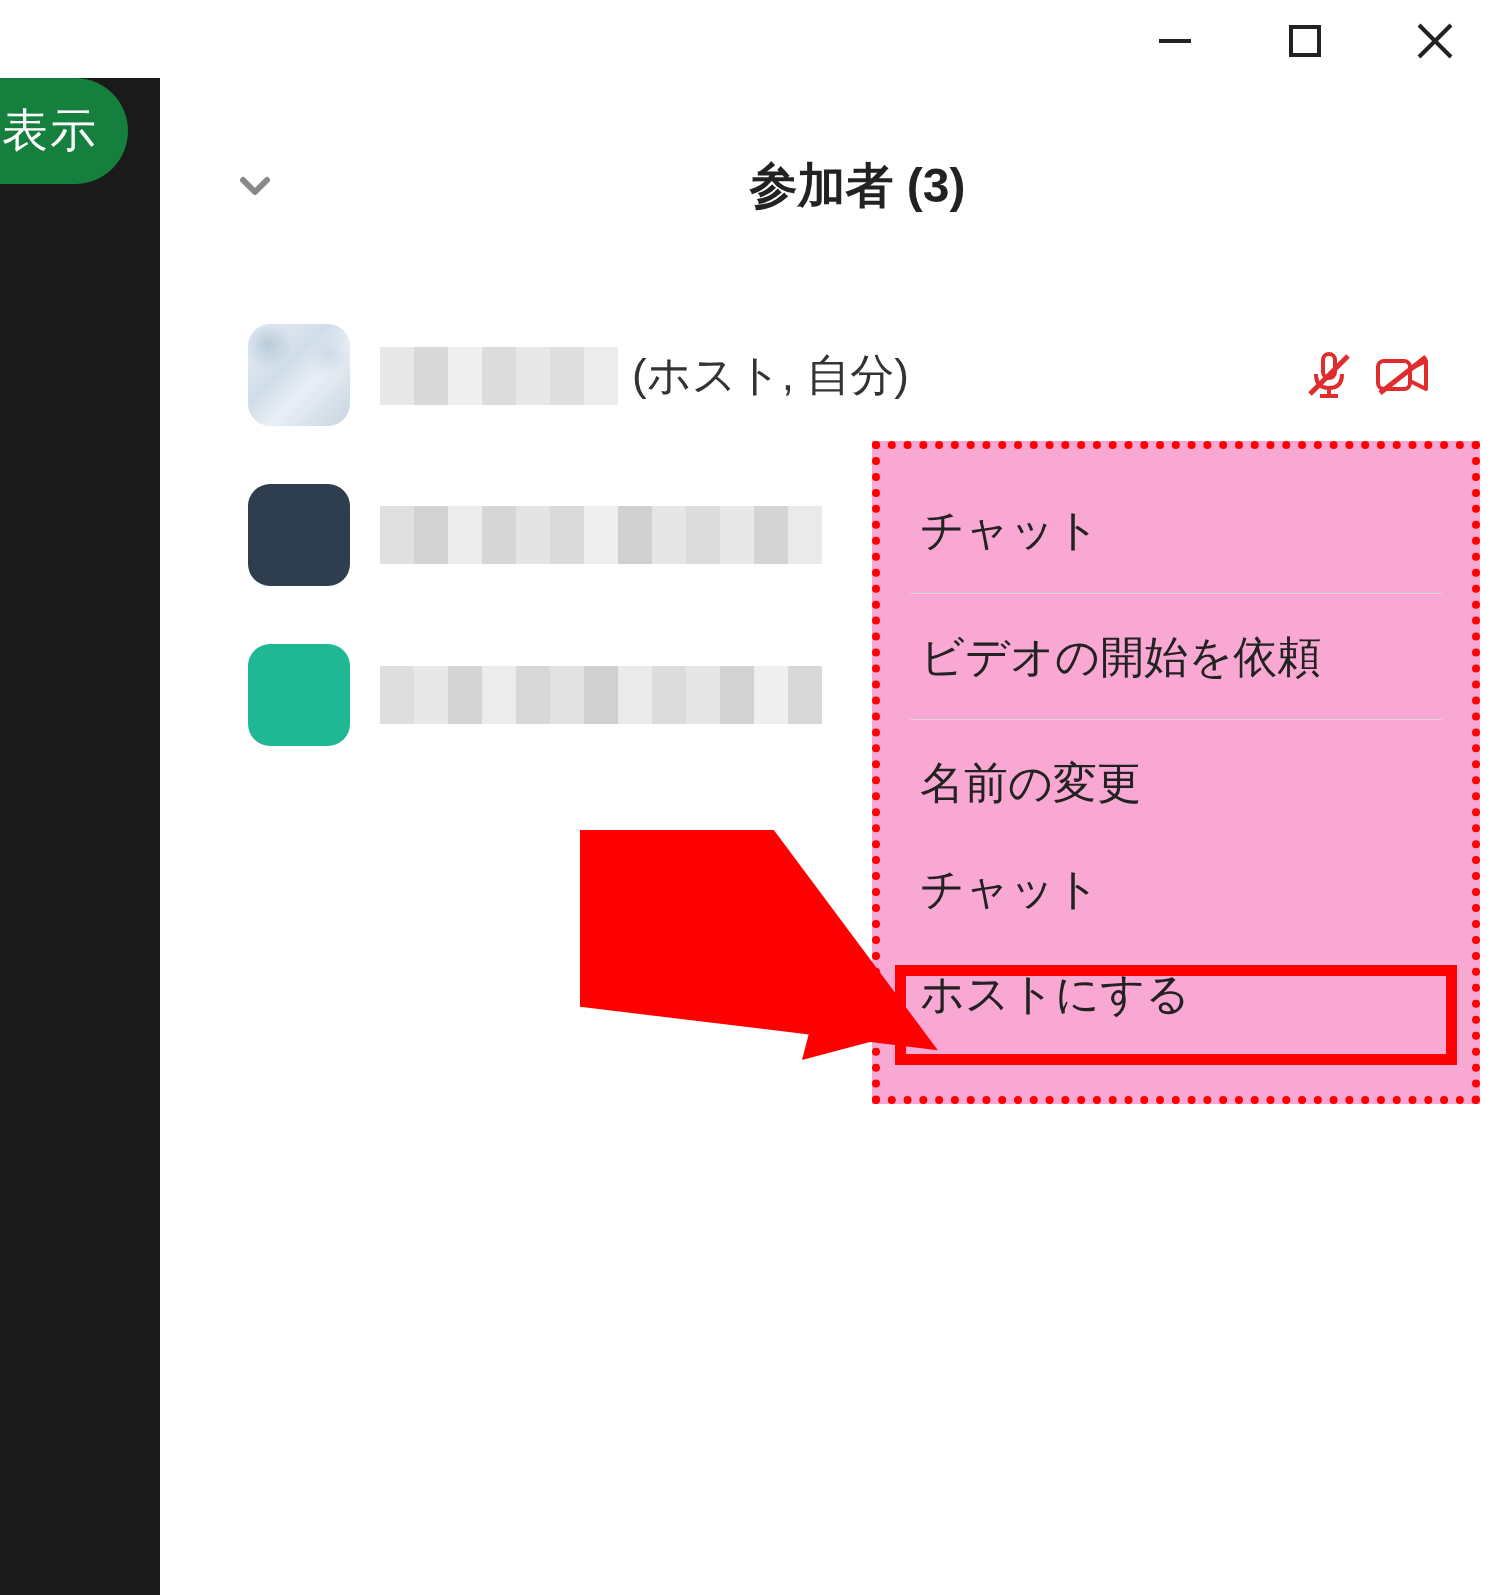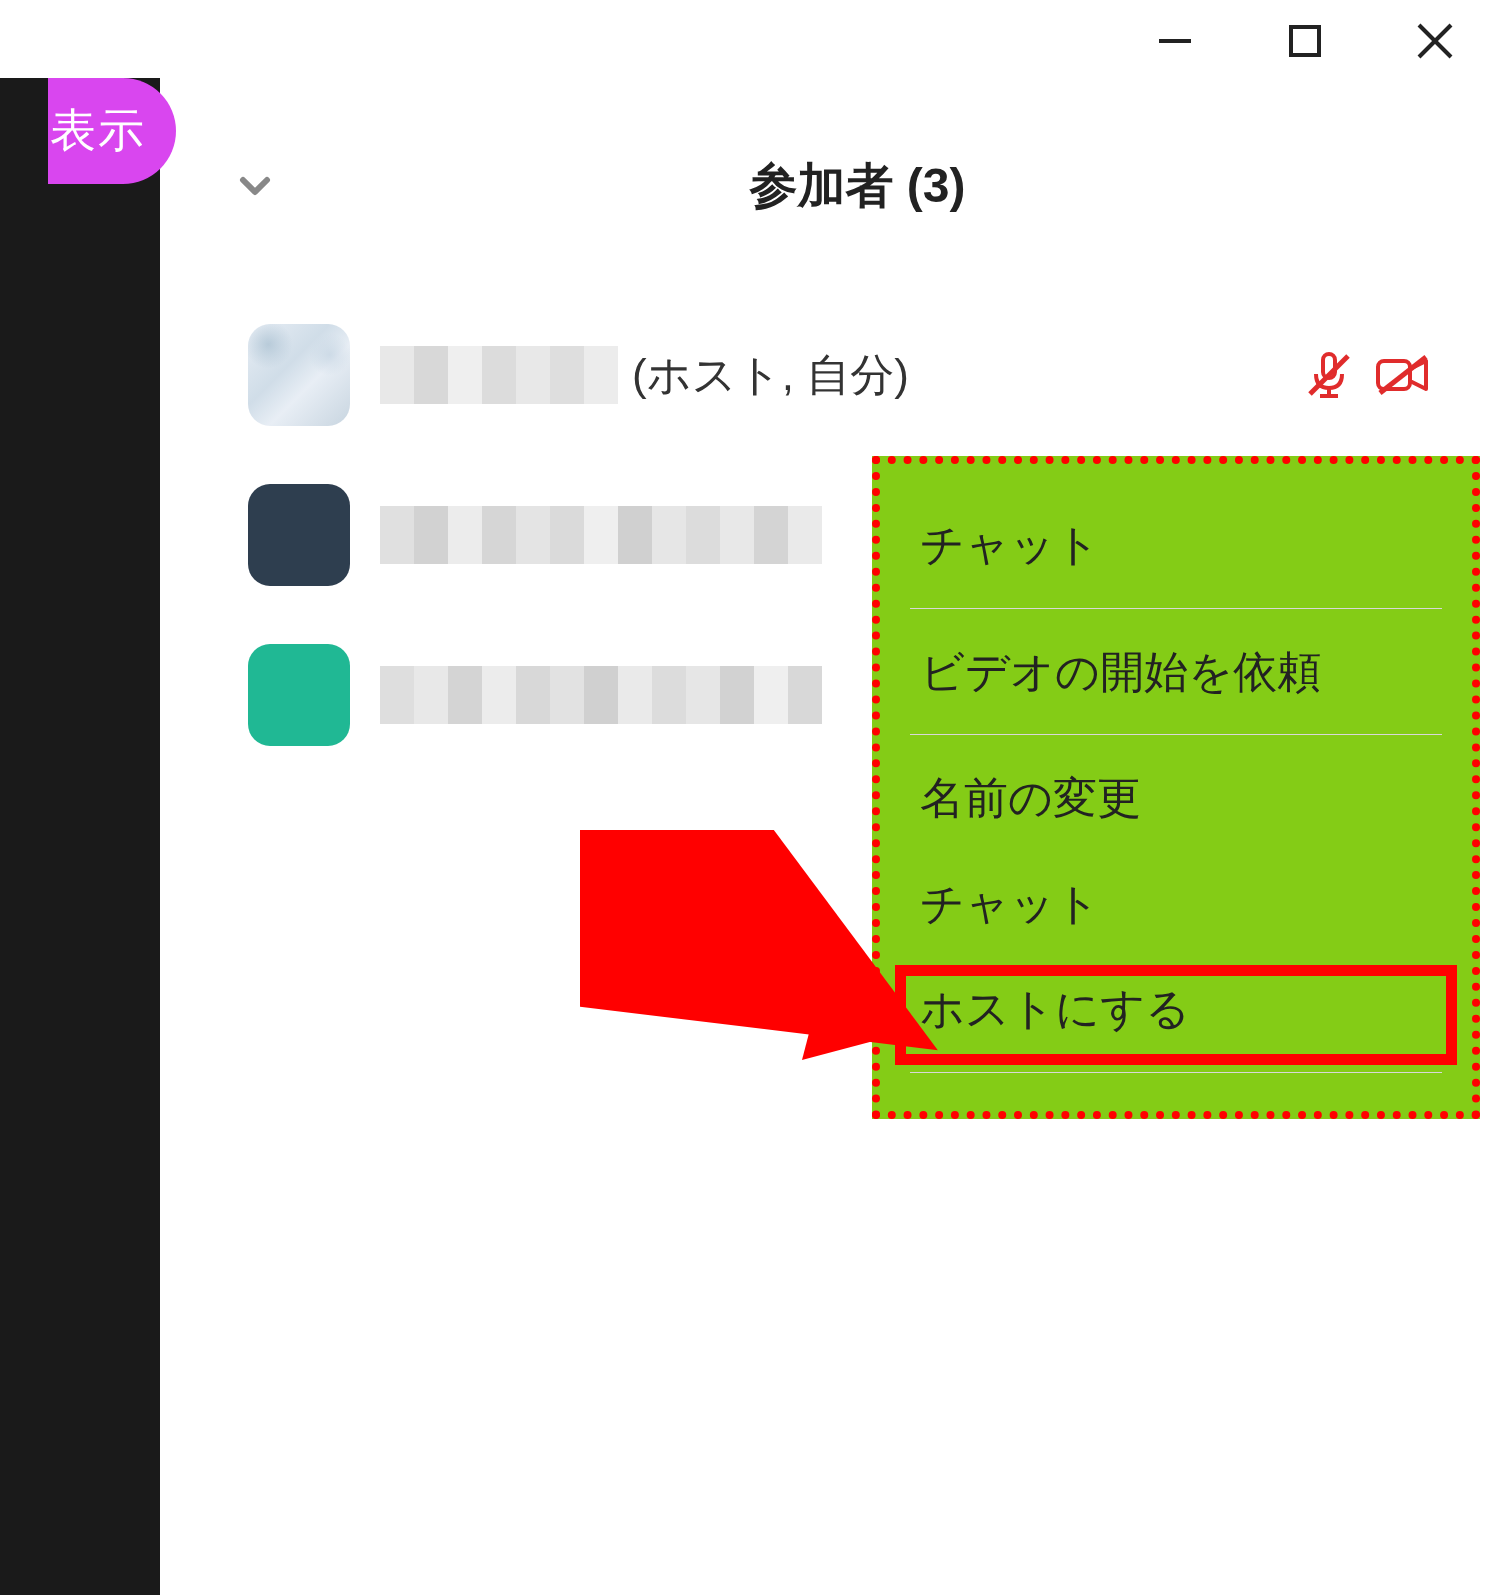--- a/index.html
+++ b/index.html
@@ -18,27 +18,26 @@
       width: 160px;
       height: 1517px;
       background: #1a1a1a;
     }
     .dark-pill {
       position: absolute;
       left: 0;
       top: 78px;
       width: 128px;
       height: 106px;
-      background: #d946ef;
+      background: #15803d;
       border-radius: 0 53px 53px 0;
       display: flex;
       align-items: center;
       justify-content: flex-end;
       padding-right: 30px;
-      margin-left: 48px;
     }
     .dark-pill-text {
       color: #ffffff;
       font-size: 46px;
       letter-spacing: 2px;
     }
     .window-controls {
       position: absolute;
       top: 8px;
       right: 0;
@@ -112,21 +111,21 @@
       inset: 0;
       background:
         radial-gradient(ellipse 40px 40px at 20% 20%, rgba(180,200,215,0.9), transparent 60%),
         radial-gradient(ellipse 35px 35px at 80% 30%, rgba(200,215,228,0.8), transparent 60%);
     }
     .avatar-2 { background: #2e3e4f; }
     .avatar-3 { background: #20b894; }
     .name-area {
       margin-left: 30px;
       display: flex;
-      align-items: flex-start;
+      align-items: flex-end;
       gap: 14px;
     }
     .pixelated {
       display: inline-flex;
       height: 58px;
     }
     .pixelated .px {
       width: 34px;
       height: 58px;
     }
@@ -139,24 +138,24 @@
       position: absolute;
       right: 8px;
       top: 50%;
       transform: translateY(-50%);
       display: flex;
       gap: 18px;
       align-items: center;
     }
     .context-menu {
       position: absolute;
-      top: 456px;
+      top: 441px;
       left: 872px;
       width: 608px;
-      background: #84cc16;
+      background: #f9a8d4;
       border: 8px dotted #ff0000;
       border-radius: 0;
       padding: 28px 0;
     }
     .menu-section {
       padding: 0;
     }
     .menu-item {
       padding: 22px 40px;
       font-size: 44px;

